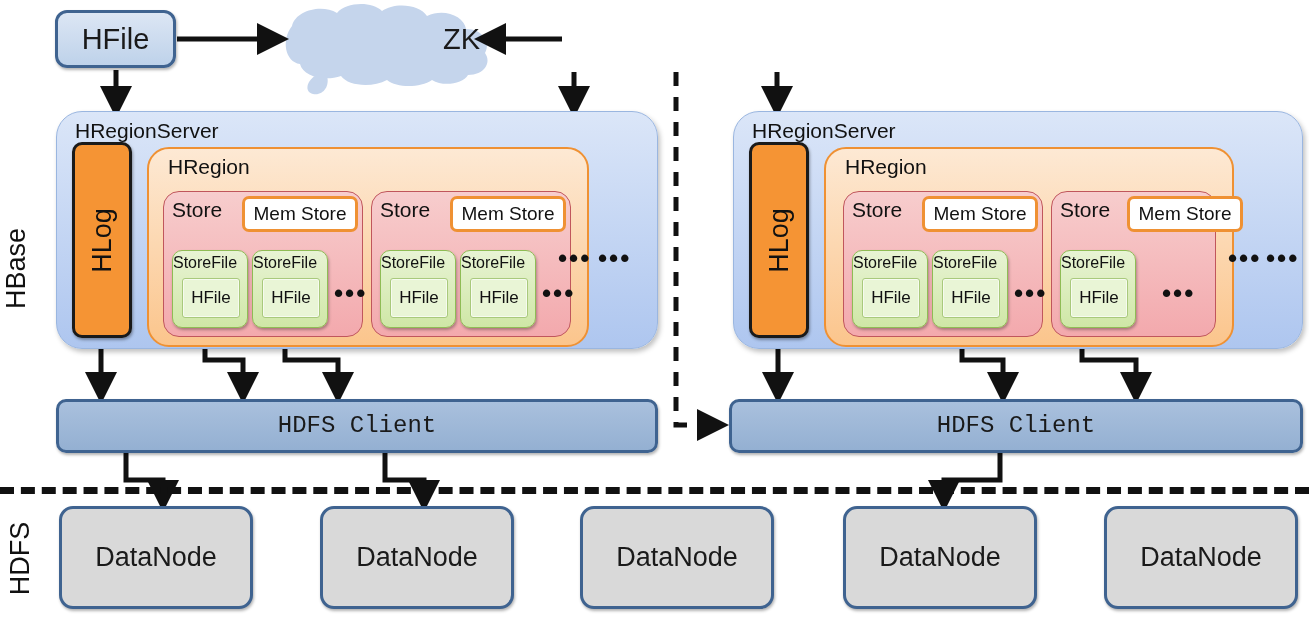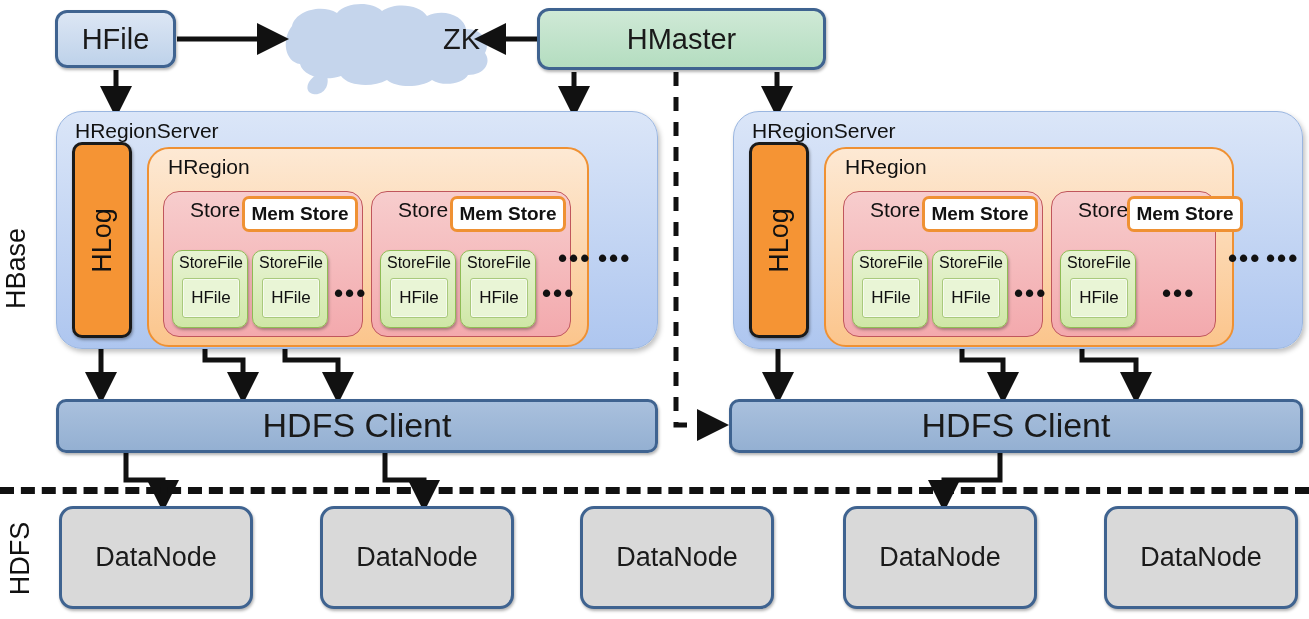--- a/index.html
+++ b/index.html
@@ -23,22 +23,23 @@
   }
   .hmaster-box{
     background:linear-gradient(180deg,#cfe9d6 0%,#b4ddc0 100%);
     border:3px solid #3f6390;border-radius:12px;
     font-size:29px;
     box-shadow:1px 2px 3px rgba(0,0,0,.30);
   }
   .hdfsclient-box{
     background:linear-gradient(180deg,#a9c0dd 0%,#94b0d2 100%);
     border:3px solid #3f6390;border-radius:10px;
-    font-size:34px;
-    box-shadow:1px 2px 3px rgba(0,0,0,.30);
+    font-size:24px;
+    box-shadow:1px 2px 3px rgba(0,0,0,.30);
+    font-family:Liberation Mono, monospace;
   }
   .datanode-box{
     background:#d9d9d9;
     border:3px solid #3f6390;border-radius:14px;
     font-size:27px;
     box-shadow:1px 2px 3px rgba(0,0,0,.30);
   }
 
   
   .hrs-box{
@@ -53,44 +54,44 @@
     background:linear-gradient(180deg,#fde9d4 0%,#fbc58c 100%);
     border:2px solid #ef9133;border-radius:22px;
   }
   .hregion-label{font-size:21px;color:#111;}
 
   
   .store-box{
     background:linear-gradient(180deg,#f7cdcd 0%,#f3a9ad 100%);
     border:1.5px solid #c0565c;border-radius:16px;
   }
-  .store-label{font-size:21px;color:#111;margin-left:18px;}
+  .store-label{font-size:21px;color:#111;}
 
   
   .memstore-box{
     background:#ffffff;border:3px solid #ef9133;border-radius:7px;
-    font-size:19px;color:#111;font-weight:bold;
+    font-size:19px;color:#111;
   }
 
   
   .hlog-box{
     background:#f59434;border:3px solid #1a1a1a;border-radius:10px;
     box-shadow:1px 2px 3px rgba(0,0,0,.35);
   }
   .hlog-text{
     transform:rotate(-90deg);white-space:nowrap;font-size:27px;color:#111;
   }
 
   
   .storefile-box{
     background:linear-gradient(180deg,#e8f3d4 0%,#cfe7a6 100%);
     border:1.5px solid #8fbc55;border-radius:10px;
     box-shadow:1px 2px 3px rgba(0,0,0,.30);
   }
-  .storefile-label{font-size:16px;color:#111;text-align:center;}
+  .storefile-label{font-size:16px;color:#111;}
   .hfile-box{
     background:#e9f5d6;border:1px solid #a9c97c;border-radius:3px;
     font-size:17px;color:#111;
     box-shadow:inset 0 0 0 1px rgba(255,255,255,.6);
   }
 
   
   .dots{font-size:26px;color:#111;letter-spacing:2px;line-height:1;font-weight:700;}
 
   
@@ -164,23 +165,20 @@
   </svg>
 
   <div class="abs node" style="left:300px;top:18px;width:180px;height:42px;font-size:29px;justify-content:flex-end;">
     <span>ZK</span>
   </div>
 
   <div class="abs node client-box" style="left:55px;top:10px;width:121px;height:58px;">
     <span>HFile</span>
   </div>
 
-  <div class="abs node hmaster-box" style="left:537px;top:8px;width:289px;height:62px;">
-    <span>HMaster</span>
-  </div>
 
   <div class="abs hrs-box" style="left:56px;top:111px;width:602px;height:238px;">
     <div class="abs hrs-label" style="left:18px;top:7px;">HRegionServer</div>
   </div>
 
   <div class="abs hlog-box" style="left:72px;top:142px;width:60px;height:196px;display:flex;align-items:center;justify-content:center;">
     <span class="hlog-text">HLog</span>
   </div>
 
   <div class="abs hregion-box" style="left:147px;top:147px;width:442px;height:200px;">

